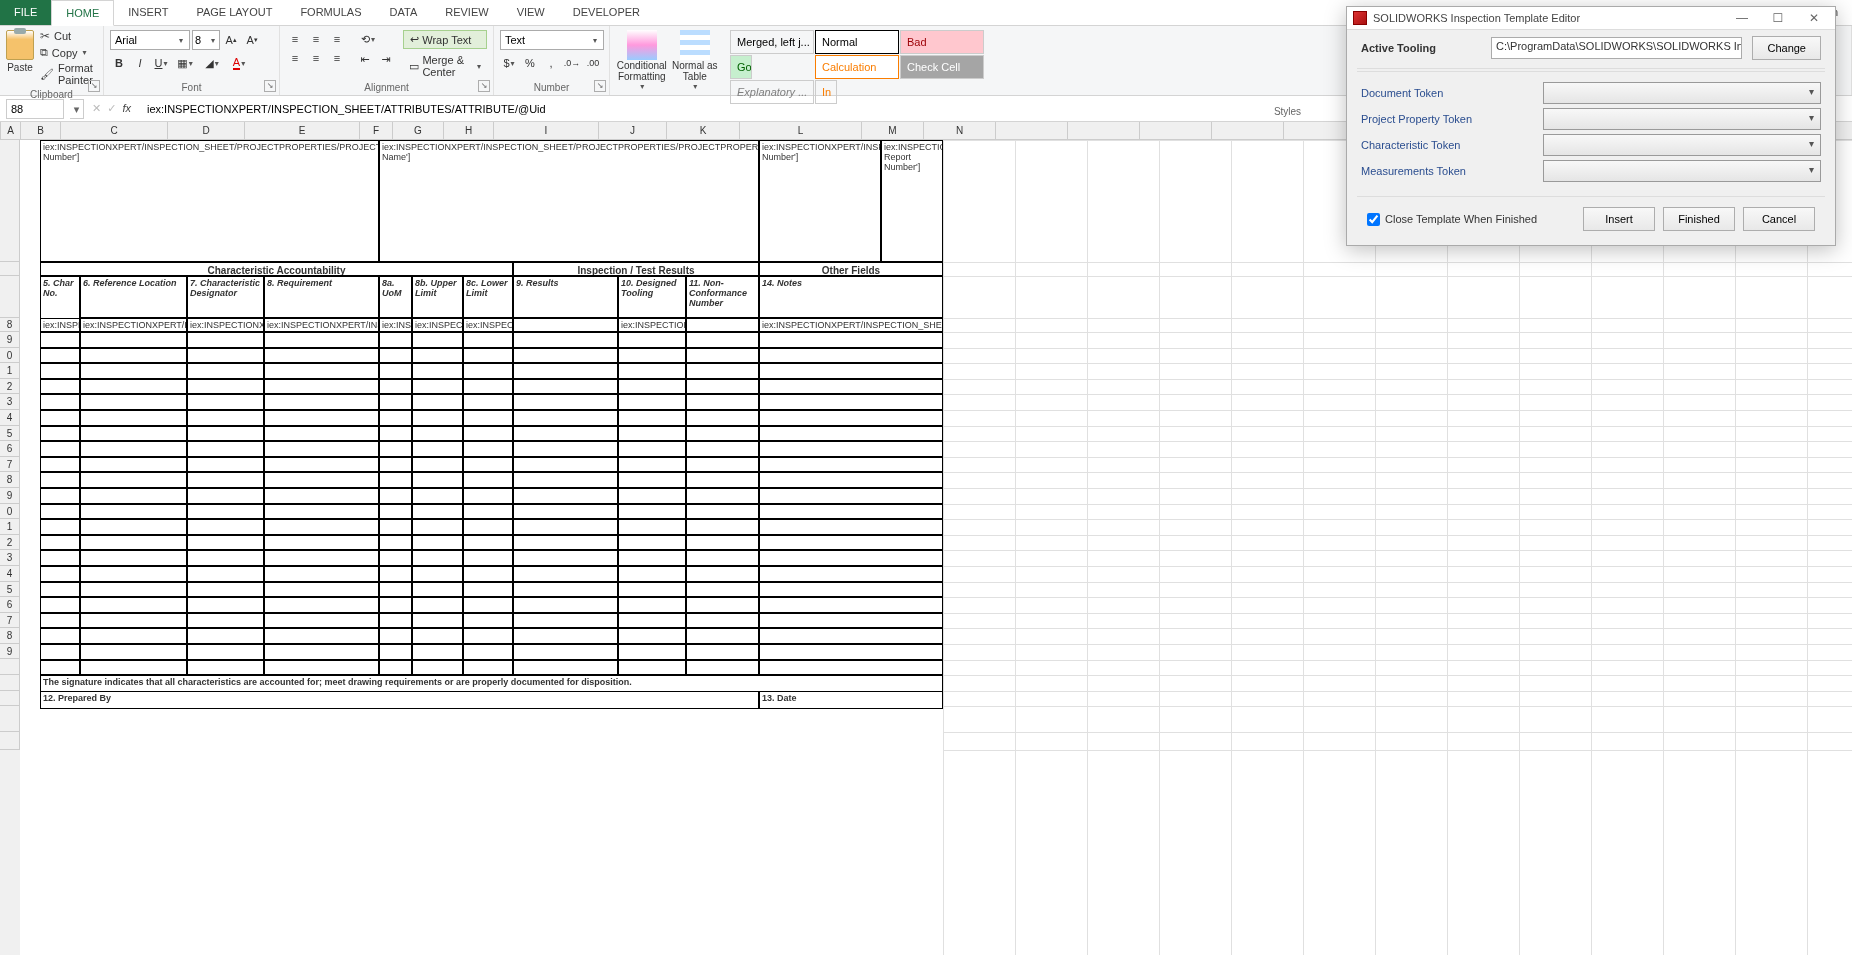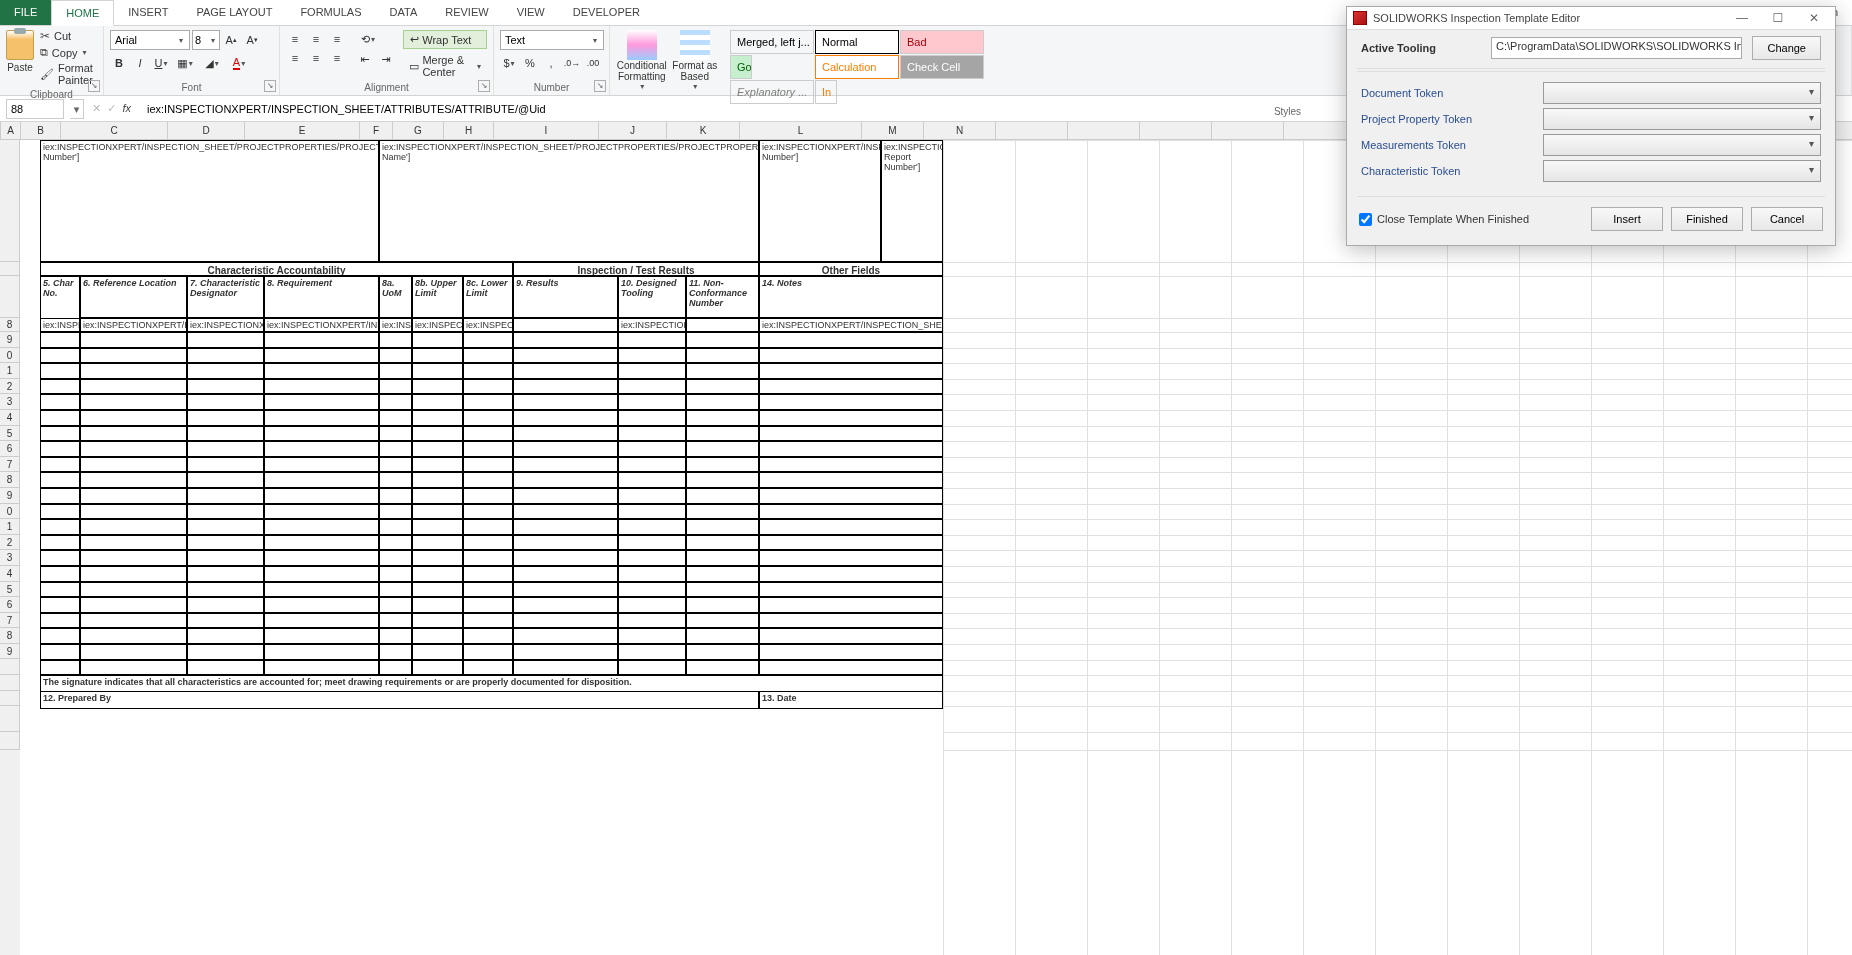--- a/index.html
+++ b/index.html
@@ -93,21 +93,21 @@
 .dlg-path { flex:1; height:22px; border:1px solid #ababab; background:#fff; padding:2px 4px; font-size:11px; overflow:hidden; white-space:nowrap; }
 .dlg-btn { height:24px; padding:0 14px; border:1px solid #adadad; background:linear-gradient(#f8f8f8,#e8e8e8); cursor:pointer; font-size:11px; }
 .dlg-sep { height:1px; background:#ddd; margin:2px 10px; }
 .radio-row { display:flex; gap:60px; padding:8px 14px 10px; }
 .radio-row label { display:flex; align-items:center; gap:5px; cursor:pointer; }
 .token-grid { padding:4px 14px 8px; }
 .token-row { display:flex; align-items:center; margin:4px 0; gap:12px; }
 .token-label { width:170px; color:#2a4d8f; font-size:11px; }
 .token-dd { flex:1; height:22px; border:1px solid #9a9a9a; background:linear-gradient(#f8f8f8,#e5e5e5); position:relative; cursor:pointer; }
 .token-dd::after { content:"▾"; position:absolute; right:6px; top:3px; color:#555; font-size:10px; }
-.dlg-bottom { display:flex; align-items:center; padding:8px 12px 14px; gap:8px; }
+.dlg-bottom { display:flex; align-items:center; padding:8px 20px 14px; gap:8px; }
 .dlg-bottom .chk { flex:1; display:flex; align-items:center; gap:5px; }
 .sw-icon { width:14px; height:14px; background:linear-gradient(135deg,#d33,#a11); border:1px solid #800; }
 
 
 .icon-scissors::before { content:"✂"; font-size:12px; color:#444; }
 .icon-copy::before { content:"⧉"; font-size:11px; color:#444; }
 .icon-brush::before { content:"🖌"; font-size:11px; }
 .dd-arrow { font-size:8px; color:#555; margin-left:1px; }
 </style>
 </head>
@@ -245,21 +245,21 @@
 
   <div class="ribbon-group" style="width:114px;border-right:none">
     <div class="ribbon-group-body">
       <div class="big-btn">
         <div class="bi" style="background:linear-gradient(#fff,#f9d 50%,#9cf)"></div>
         <span>Conditional Formatting</span>
           <span class="dd-arrow">▾</span>
       </div>
       <div class="big-btn" style="width:54px">
         <div class="bi" style="background:repeating-linear-gradient(#bdf,#bdf 5px,#fff 5px,#fff 10px)"></div>
-        <span>Format as Based</span>
+        <span>Normal as Table</span>
           <span class="dd-arrow">▾</span>
       </div>
     </div>
     <div class="ribbon-group-label">&nbsp;</div>
   </div>
 
   <div class="ribbon-group" style="flex:1">
     <div class="ribbon-group-body" style="padding-top:2px">
       <div class="styles-gal">
         <div class="style-cell style-merged">Merged, left j...</div>
@@ -694,25 +694,25 @@
   <div class="token-grid" id="tokens">
       <div class="token-row">
         <div class="token-label">Document Token</div>
         <div class="token-dd"></div>
       </div>
       <div class="token-row">
         <div class="token-label">Project Property Token</div>
         <div class="token-dd"></div>
       </div>
       <div class="token-row">
+        <div class="token-label">Characteristic Token</div>
+        <div class="token-dd"></div>
+      </div>
+      <div class="token-row">
         <div class="token-label">Measurements Token</div>
-        <div class="token-dd"></div>
-      </div>
-      <div class="token-row">
-        <div class="token-label">Characteristic Token</div>
         <div class="token-dd"></div>
       </div>
     </div>
   <div class="dlg-sep"></div>
   <div class="dlg-bottom">
     <label class="chk">
         <input type="checkbox" checked="" style="">
         <span>Close Template When Finished</span>
       </label>
     <button class="dlg-btn" style="width:72px">Insert</button>

